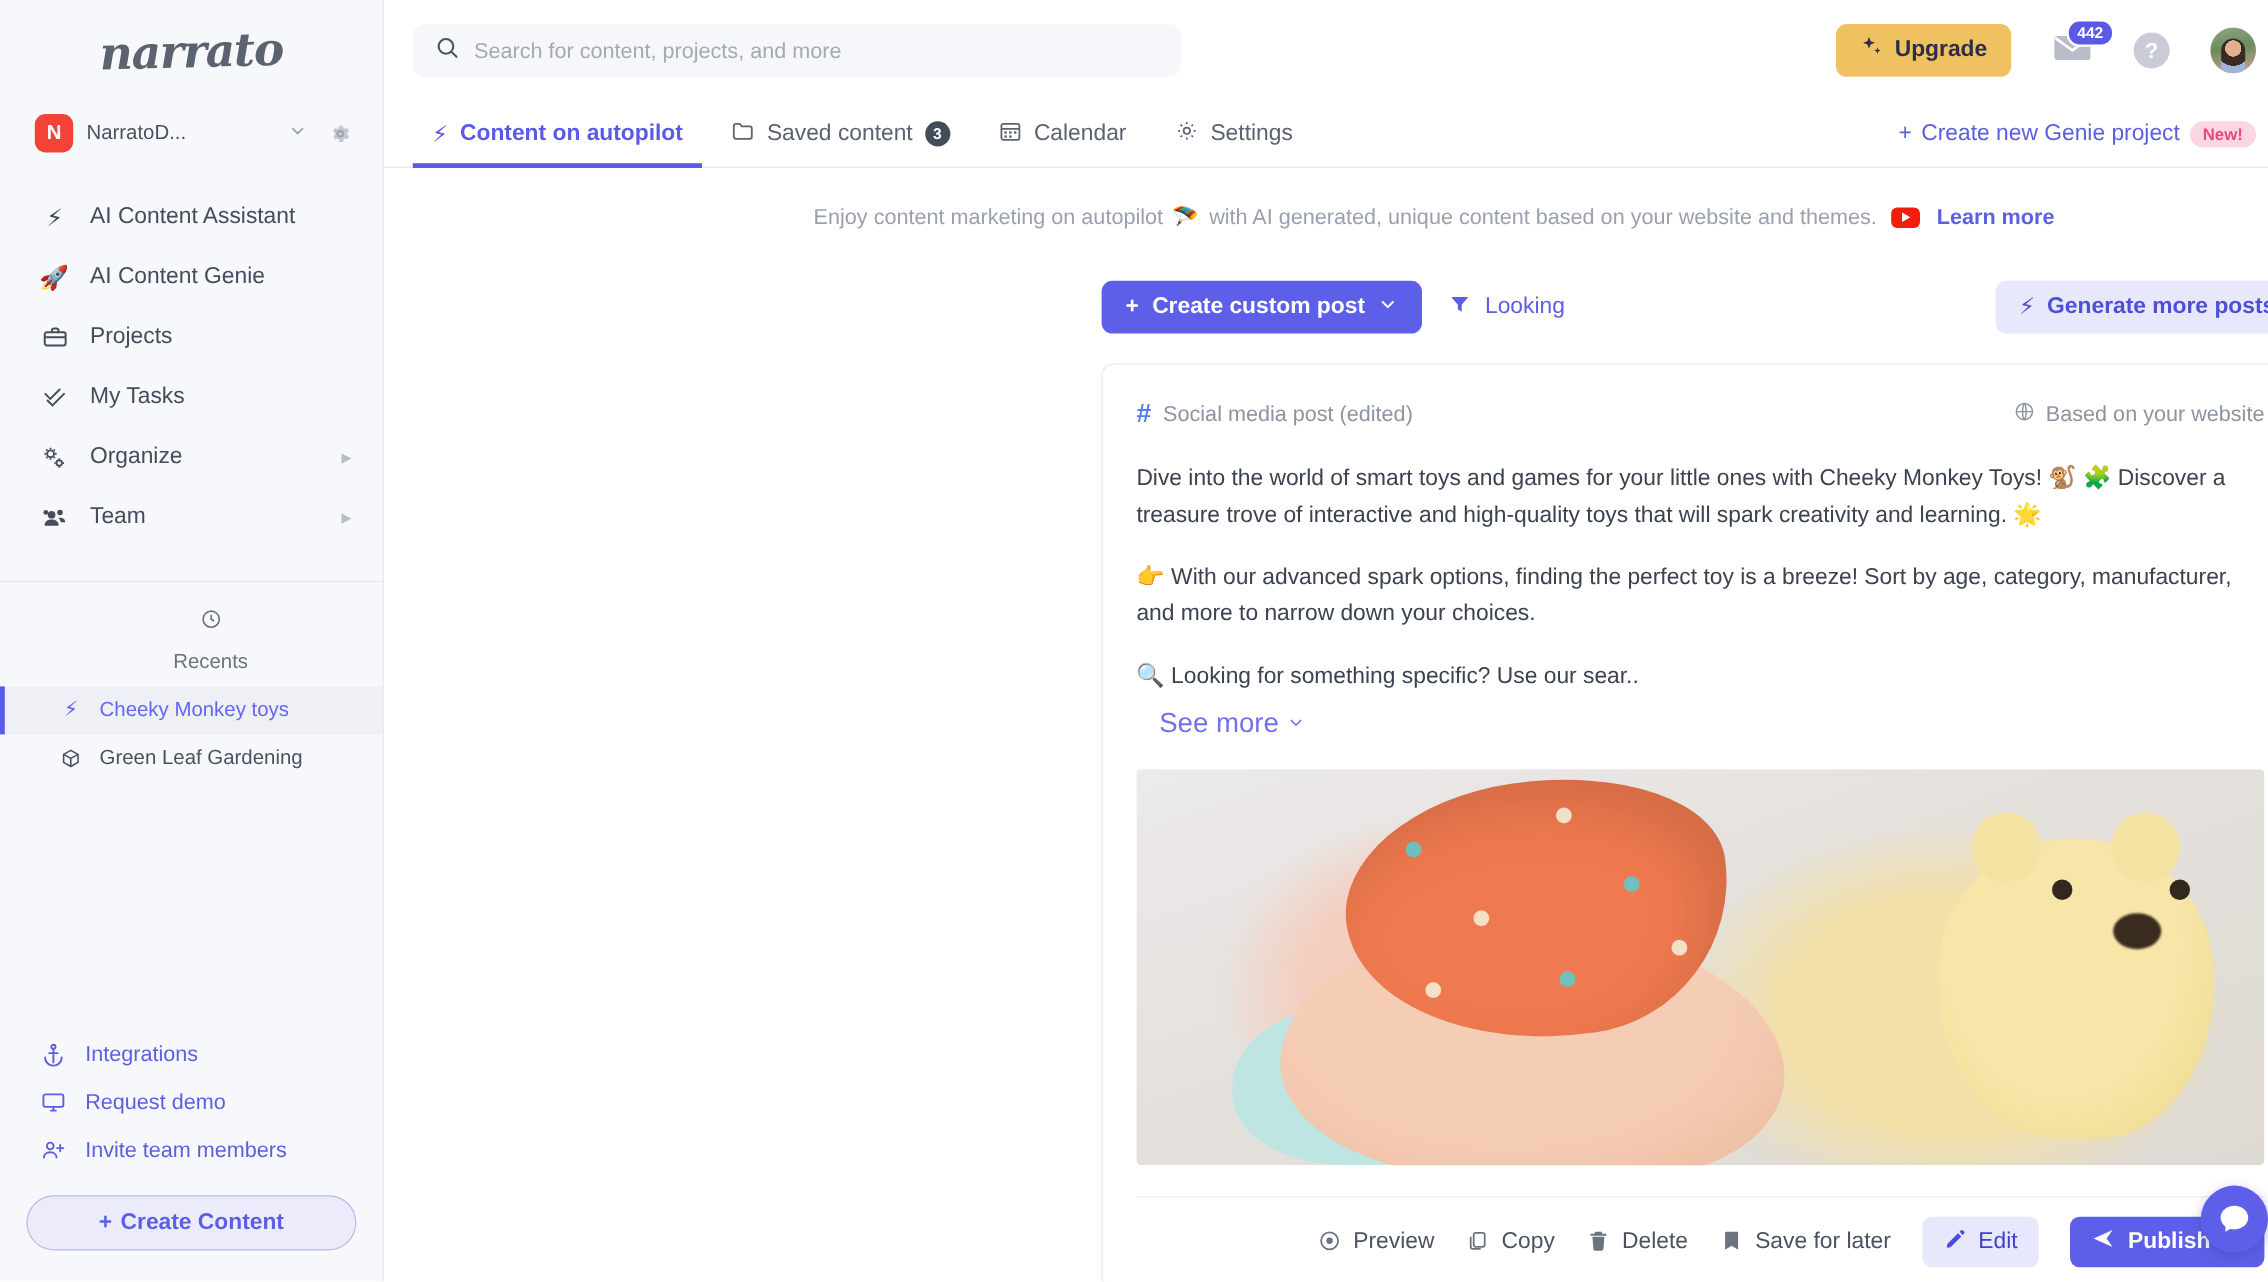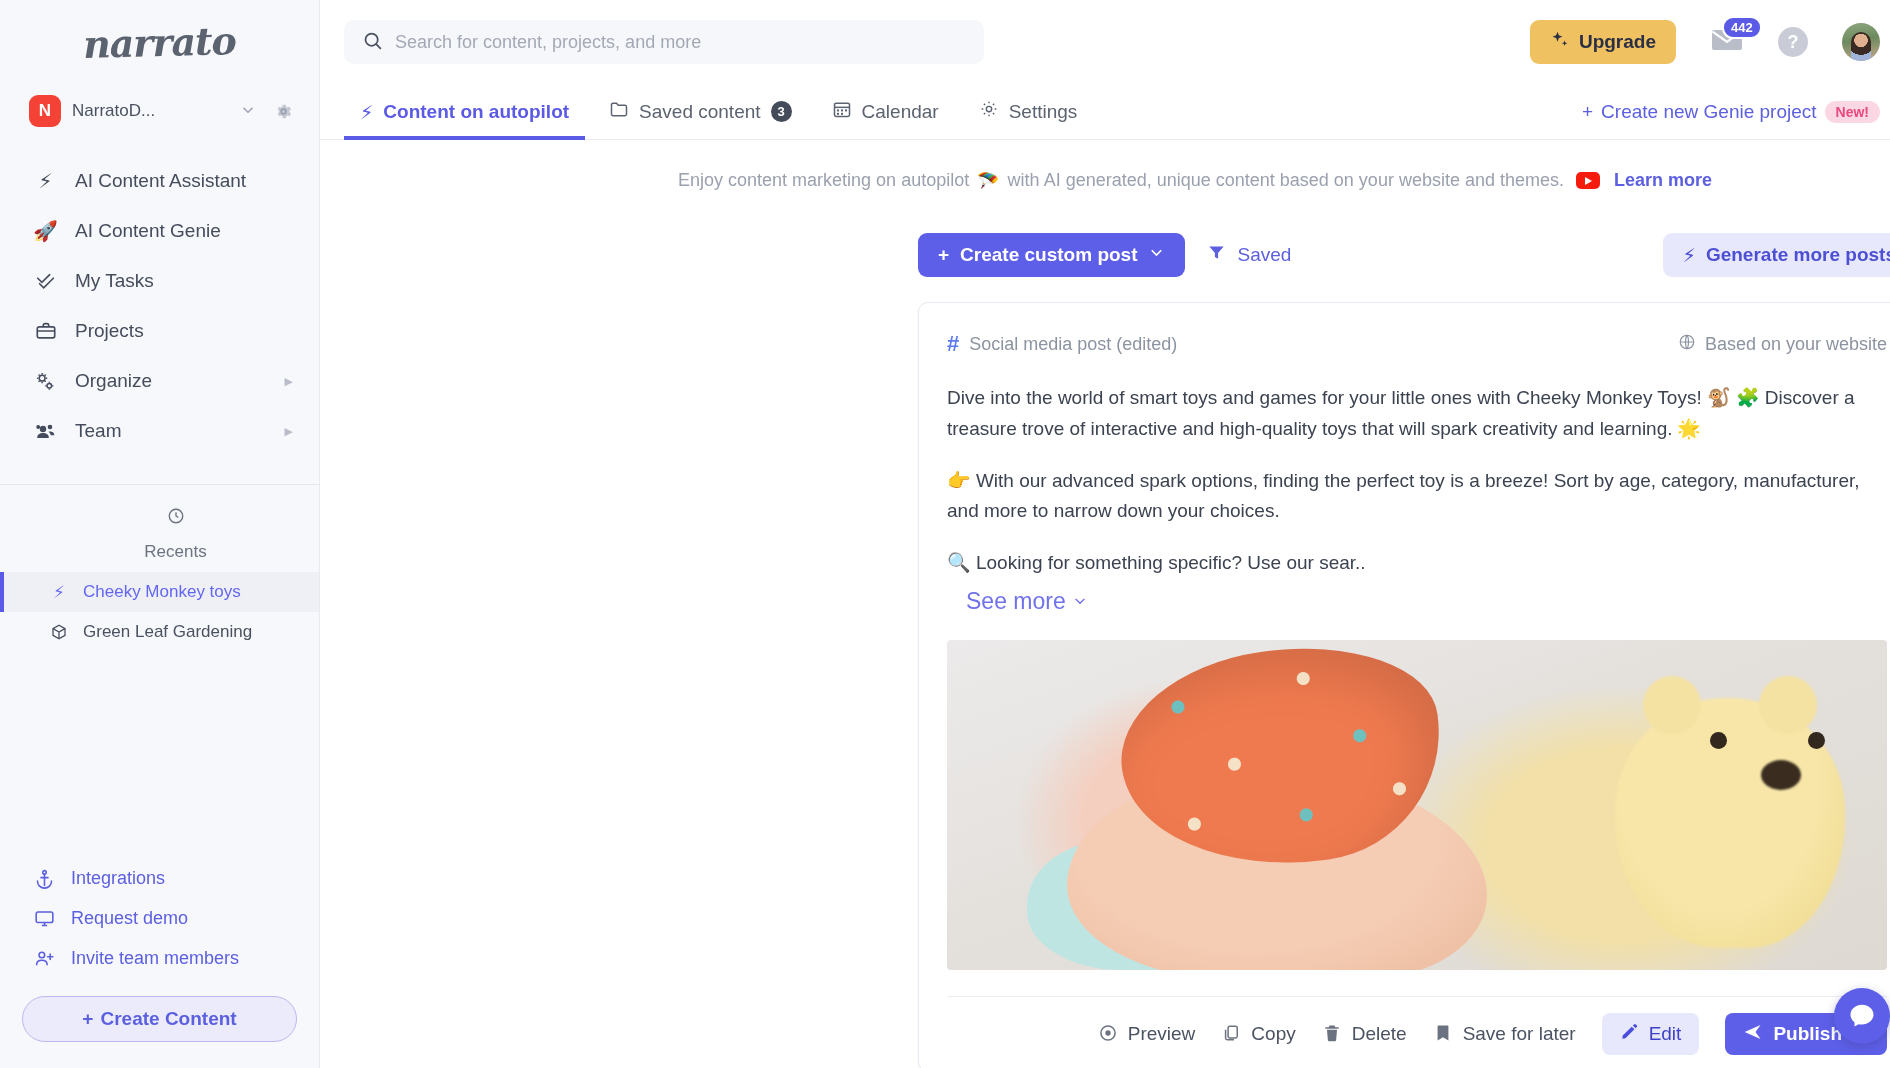--- a/index.html
+++ b/index.html
@@ -362,35 +362,35 @@
       <div class="nav-item">
         <span class="nav-ico emoji">⚡</span>
         <span class="nav-label">AI Content Assistant</span>
       </div>
       <div class="nav-item">
         <span class="nav-ico emoji">🚀</span>
         <span class="nav-label">AI Content Genie</span>
       </div>
       <div class="nav-item">
         <span class="nav-ico">
+          <svg width="22" height="22" viewBox="0 0 24 24" fill="none" stroke="#454c5c" stroke-width="1.8">
+              <rect x="2.5" y="7.5" width="19" height="12" rx="2"></rect>
+              <path d="M9 7.5V6a2 2 0 012-2h2a2 2 0 012 2v1.5M2.5 12h19"></path>
+            </svg>
+        </span>
+        <span class="nav-label">Projects</span>
+      </div>
+      <div class="nav-item">
+        <span class="nav-ico">
           <svg width="22" height="22" viewBox="0 0 24 24" fill="none" stroke="#454c5c" stroke-width="1.8" stroke-linecap="round">
               <path d="M3 9l4.5 4.5L16 5"></path>
               <path d="M5 15l4.5 4.5L20 9"></path>
             </svg>
         </span>
         <span class="nav-label">My Tasks</span>
-      </div>
-      <div class="nav-item">
-        <span class="nav-ico">
-          <svg width="22" height="22" viewBox="0 0 24 24" fill="none" stroke="#454c5c" stroke-width="1.8">
-              <rect x="2.5" y="7.5" width="19" height="12" rx="2"></rect>
-              <path d="M9 7.5V6a2 2 0 012-2h2a2 2 0 012 2v1.5M2.5 12h19"></path>
-            </svg>
-        </span>
-        <span class="nav-label">Projects</span>
       </div>
       <div class="nav-item">
         <span class="nav-ico">
           <svg width="23" height="23" viewBox="0 0 24 24" fill="none" stroke="#454c5c" stroke-width="1.6">
               <circle cx="8.5" cy="8.5" r="3"></circle>
               <path d="M8.5 3.2v1.4M8.5 12.4v1.4M3.2 8.5h1.4M12.4 8.5h1.4M4.8 4.8l1 1M11.2 11.2l1 1M12.2 4.8l-1 1M5.8 11.2l-1 1"></path>
               <circle cx="16" cy="16.5" r="2.4"></circle>
               <path d="M16 12.3v1.1M16 19.6v1.1M11.8 16.5h1.1M19.1 16.5h1.1"></path>
             </svg>
         </span>
@@ -572,21 +572,21 @@
                 <path d="M6 9.5l6 6 6-6"></path>
               </svg>
           </span>
         </button>
         <div class="filter-btn">
           <span>
             <svg width="19" height="19" viewBox="0 0 24 24" fill="#5b5fe0">
                 <path d="M3 4.5h18l-7 8.2V20l-4-2.4v-4.9L3 4.5z"></path>
               </svg>
           </span>
-          <span>Saved</span>
+          <span>Looking</span>
         </div>
         <div class="row-spacer"></div>
         <button class="gen-more-btn">
           <span class="emoji">⚡</span>
           <span>Generate more posts</span>
         </button>
       </div>
 
       <div class="card">
         <div class="card-head">

